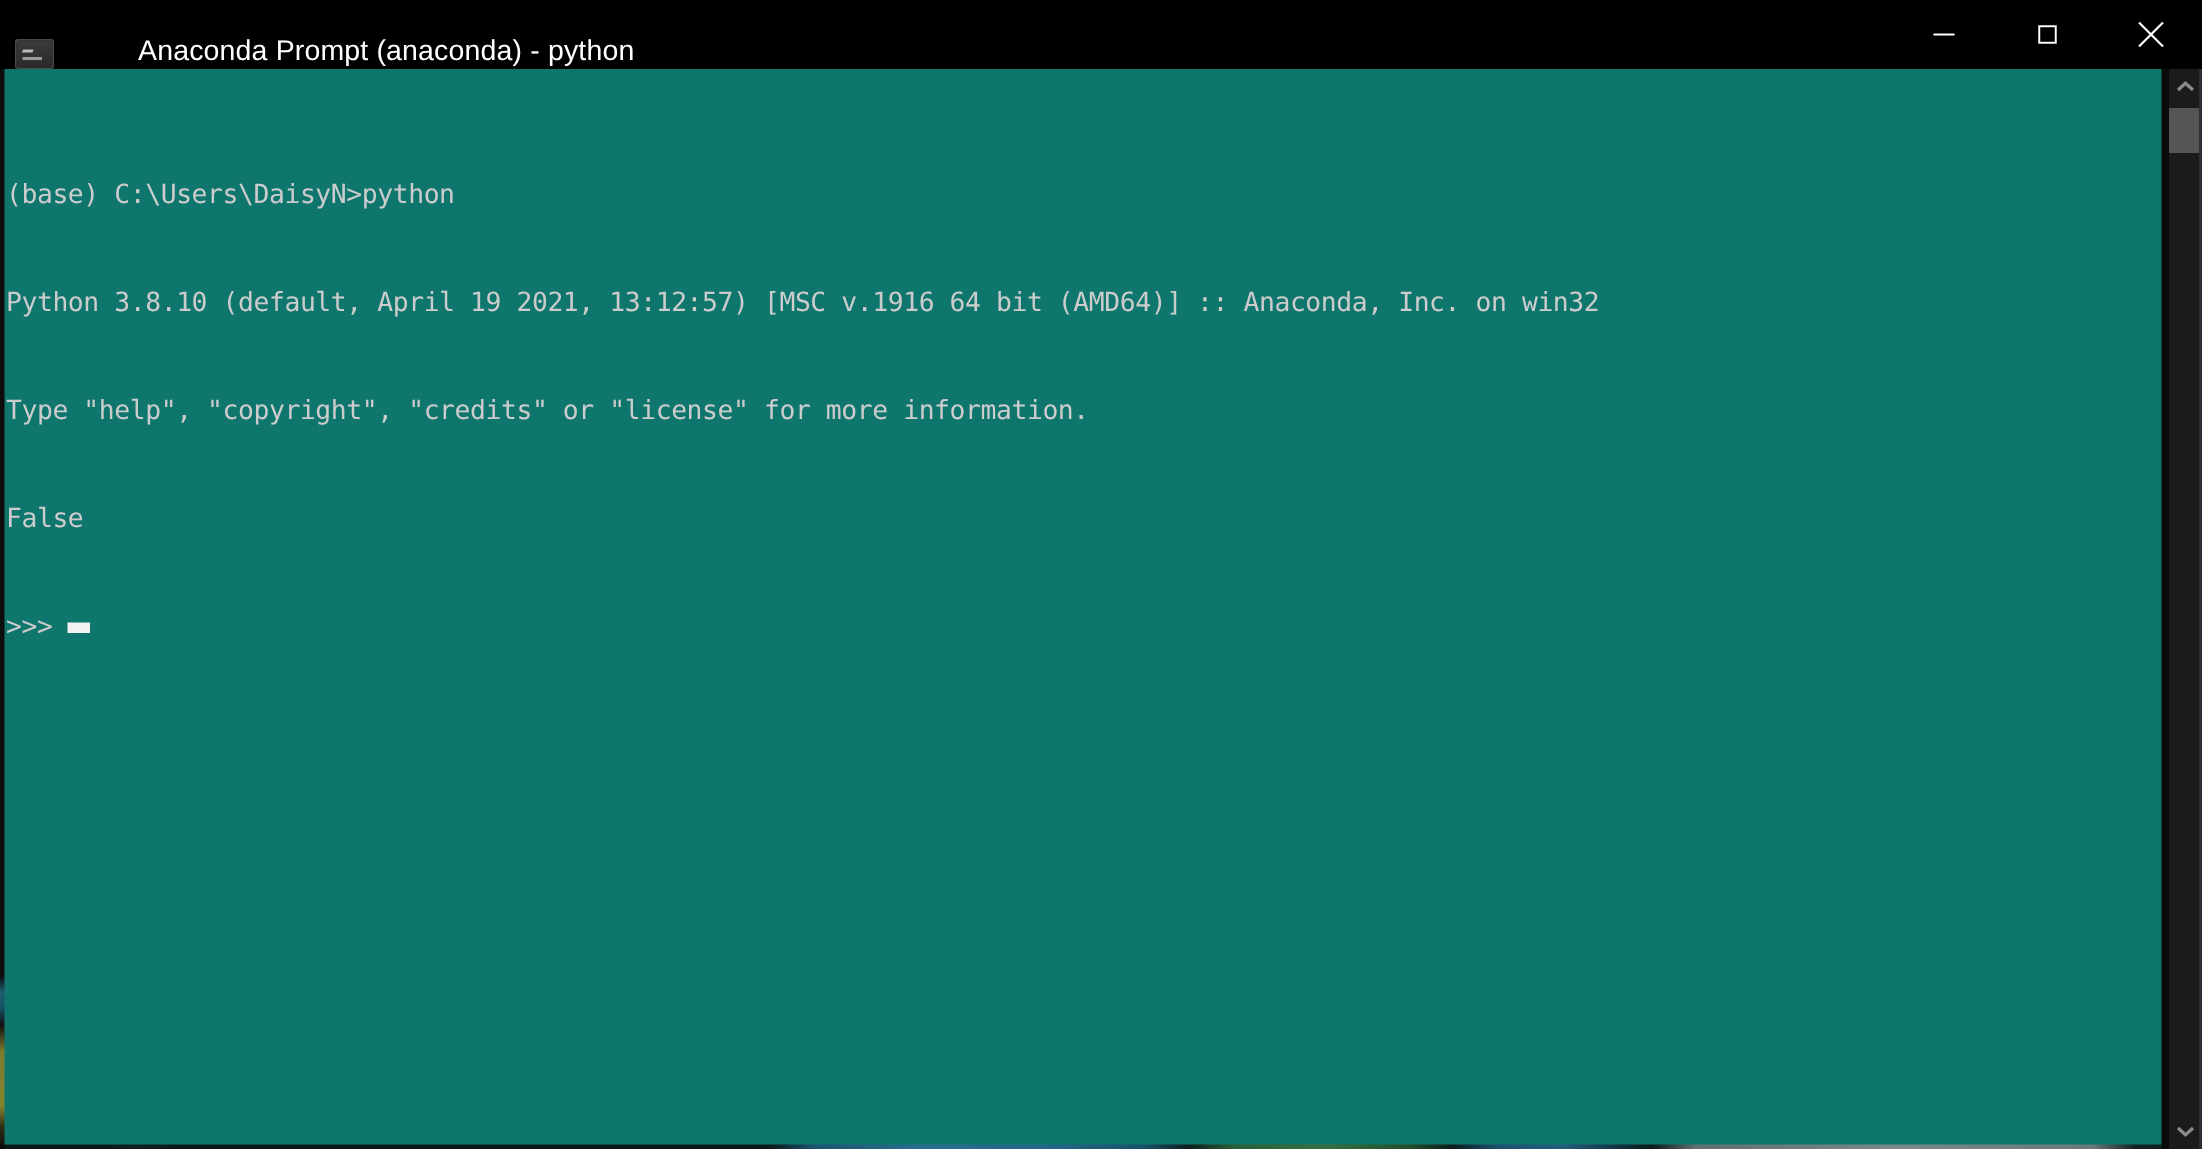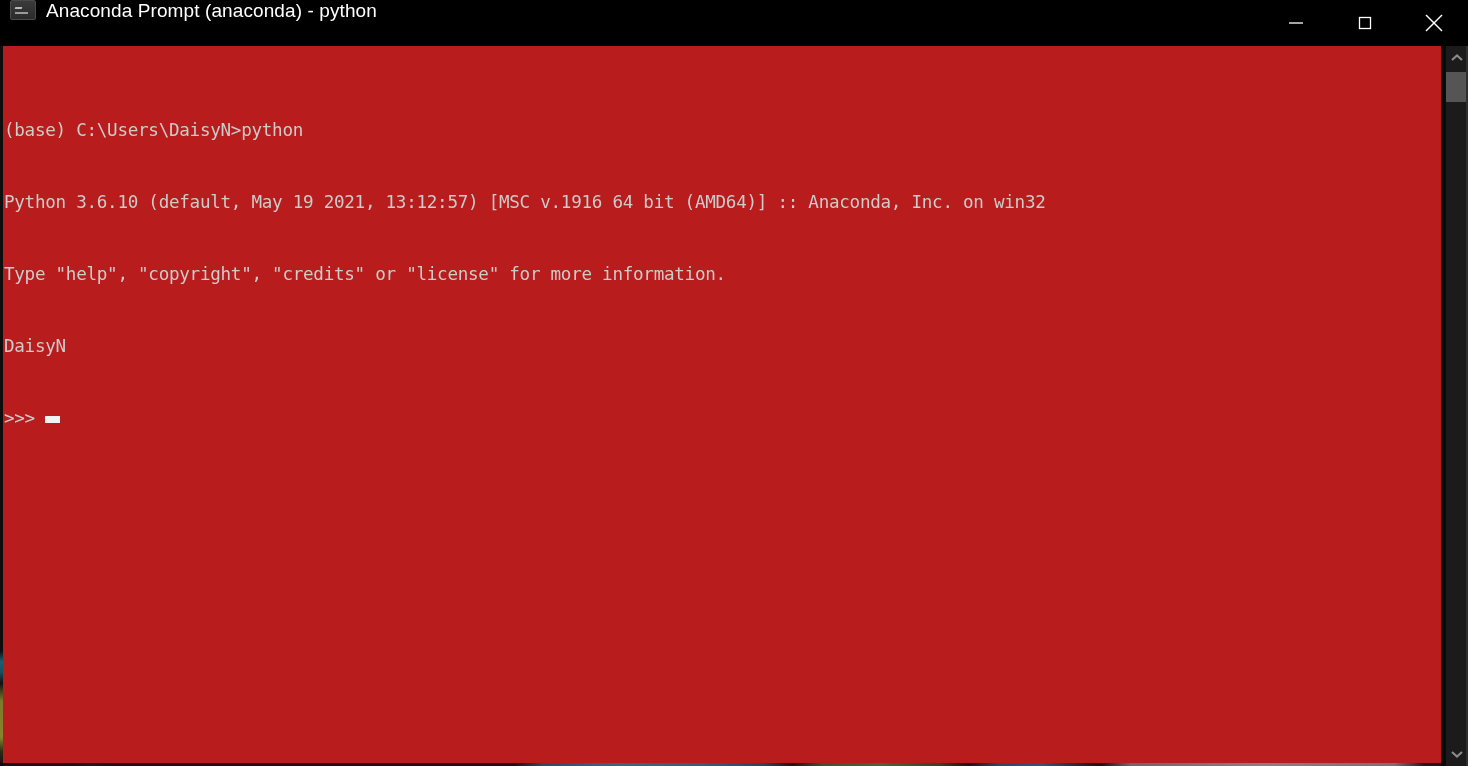--- a/index.html
+++ b/index.html
@@ -30,25 +30,26 @@
     position: absolute;
     left: 0; top: 0;
     width: 1468px;
     height: 46px;
     background: #000000;
     display: flex;
     align-items: center;
   }
   #title-left {
     display: flex;
-    align-items: flex-start;
+    align-items: flex-end;
     padding-left: 10px;
     flex: 1 1 auto;
     min-width: 0;
     height: 100%;
+    gap: 46px;
   }
   #app-icon {
     width: 26px;
     height: 20px;
     margin-right: 10px;
     flex: none;
     position: relative;
     border-radius: 2px;
     background: linear-gradient(#3b3b3b, #2a2a2a);
     border: 1px solid #4a4a4a;
@@ -98,21 +99,21 @@
   }
   .win-btn svg { display: block; }
 
   
   #console {
     position: absolute;
     left: 0;
     top: 46px;
     width: 1468px;
     height: 720px;
-    background: #b91c1c;
+    background: #0f766e;
   }
   
   #edge-left {
     position: absolute;
     left: 0; top: 46px;
     width: 3px; height: 720px;
     background: linear-gradient(to bottom,
       #0d0d0d 0%, #0d0d0d 84%,
       #1c5f73 85.5%, #17505f 87%,
       #111111 88.5%,
@@ -236,23 +237,23 @@
           <line x1="5" y1="5" x2="21" y2="21" stroke="#ffffff" stroke-width="1.4"></line>
           <line x1="21" y1="5" x2="5" y2="21" stroke="#ffffff" stroke-width="1.4"></line>
         </svg>
       </button>
     </div>
   </div>
 
   <div id="console">
     <div id="screen">
       <div class="line">(base) C:\Users\DaisyN&gt;python</div>
-      <div class="line">Python 3.6.10 (default, May 19 2021, 13:12:57) [MSC v.1916 64 bit (AMD64)] :: Anaconda, Inc. on win32</div>
+      <div class="line">Python 3.8.10 (default, April 19 2021, 13:12:57) [MSC v.1916 64 bit (AMD64)] :: Anaconda, Inc. on win32</div>
       <div class="line">Type "help", "copyright", "credits" or "license" for more information.</div>
-      <div class="line">DaisyN</div>
+      <div class="line">False</div>
       <div class="line"><span>&gt;&gt;&gt; </span><span id="cursor"></span></div>
     </div>
   </div>
 
   <div id="edge-left"></div>
   <div id="edge-bottom"></div>
 
   <div id="scrollbar">
     <div id="sb-track"></div>
     <div class="sb-arrow" id="sb-arrow-up">

